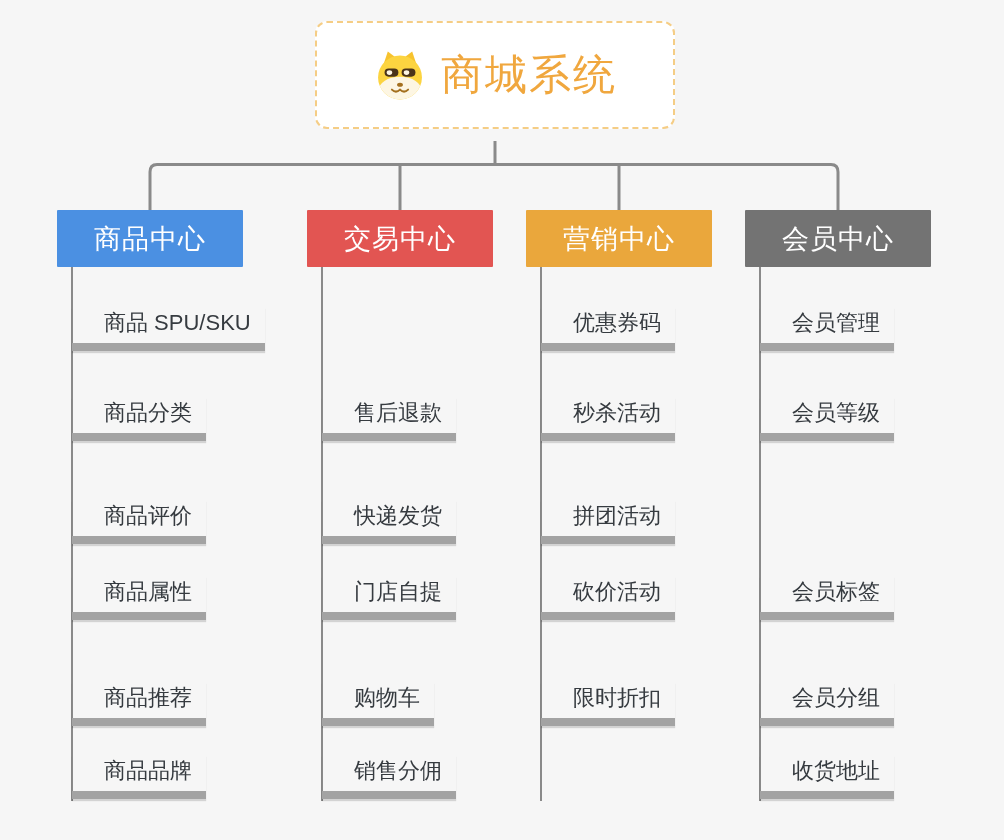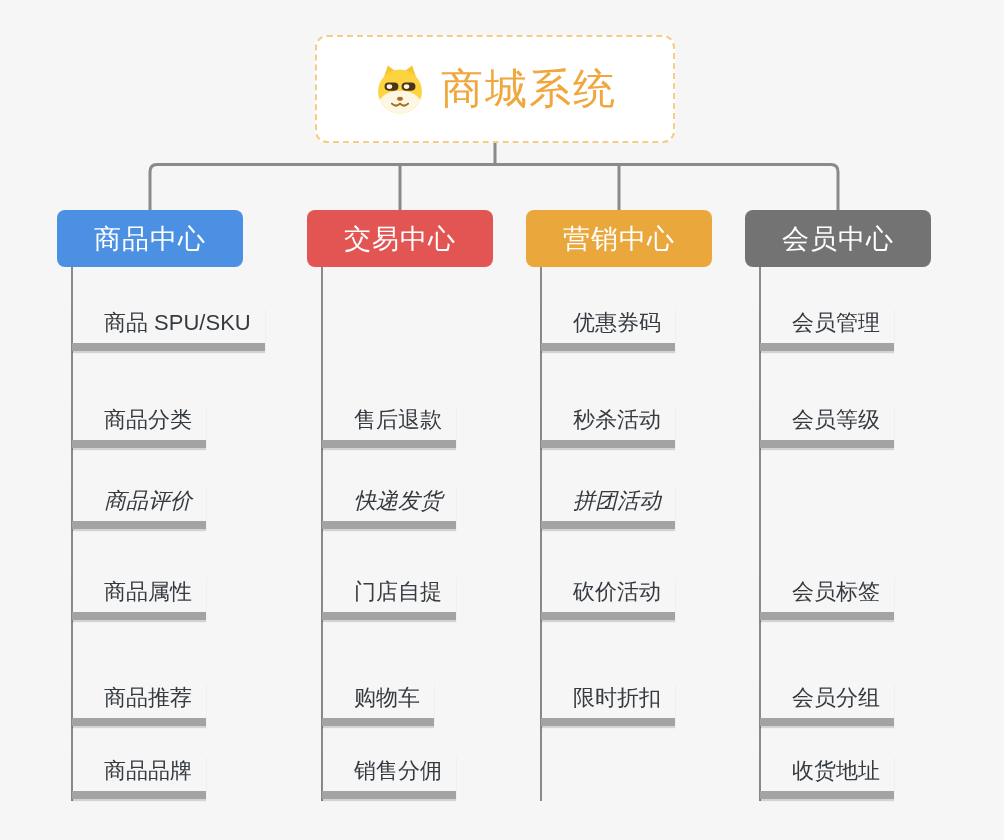--- a/index.html
+++ b/index.html
@@ -9,59 +9,59 @@
     width: 1004px; height: 840px;
     position: relative; overflow: hidden;
   }
   .canvas { position: absolute; inset: 0; width: 1004px; height: 840px; }
 
   
   .connectors { position: absolute; left: 0; top: 0; z-index: 0; }
 
   
   .root-node {
-    position: absolute; left: 315px; top: 35px;
+    position: absolute; left: 315px; top: 21px;
     width: 360px; height: 108px;
     background: #ffffff;
     border: 2px dashed #f5cd85;
     border-radius: 12px;
     display: flex; align-items: center; justify-content: center;
     gap: 14px; z-index: 2;
   }
   .root-title {
     font-size: 42px; font-weight: 500; letter-spacing: 2px;
     color: #f0a73e; white-space: nowrap;
   }
   .dog { width: 54px; height: 52px; flex: 0 0 auto; }
 
   
   .branch { position: absolute; top: 210px; width: 250px; height: 610px; z-index: 1; }
   .branch-header {
     position: absolute; left: 0; top: 0;
     width: 186px; height: 57px;
-    border-radius: 8px;
+    border-radius: 1px;
     display: flex; align-items: center; justify-content: center;
     color: #ffffff; font-size: 27px; font-weight: 500; letter-spacing: 1px;
     white-space: nowrap; cursor: pointer;
   }
   .trunk {
     position: absolute; left: 14px; top: 57px;
     width: 2px; height: 534px;
     background: #8a8a8a;
   }
   .item {
     position: absolute; left: 15px; height: 44px;
     display: flex; align-items: flex-end;
     padding: 0 14px 5px 32px;
     border-bottom: 8px solid #a3a3a3;
     box-shadow: 0 2px 1px rgba(0,0,0,0.14);
     white-space: nowrap; cursor: pointer;
   }
   .item span { font-size: 22px; color: #363b40; }
-  .r0 { top: 97px; } .r1 { top: 194px; } .r2 { top: 275px; font-style: italic; }
+  .r0 { top: 97px; } .r1 { top: 187px; } .r2 { top: 290px; }
   .r3 { top: 366px; } .r4 { top: 472px; } .r5 { top: 545px; }
 
   .b1 { left: 57px; }  .b2 { left: 307px; }
   .b3 { left: 526px; } .b4 { left: 745px; }
 </style>
 </head>
 <body>
 
 <div class="canvas">
 

